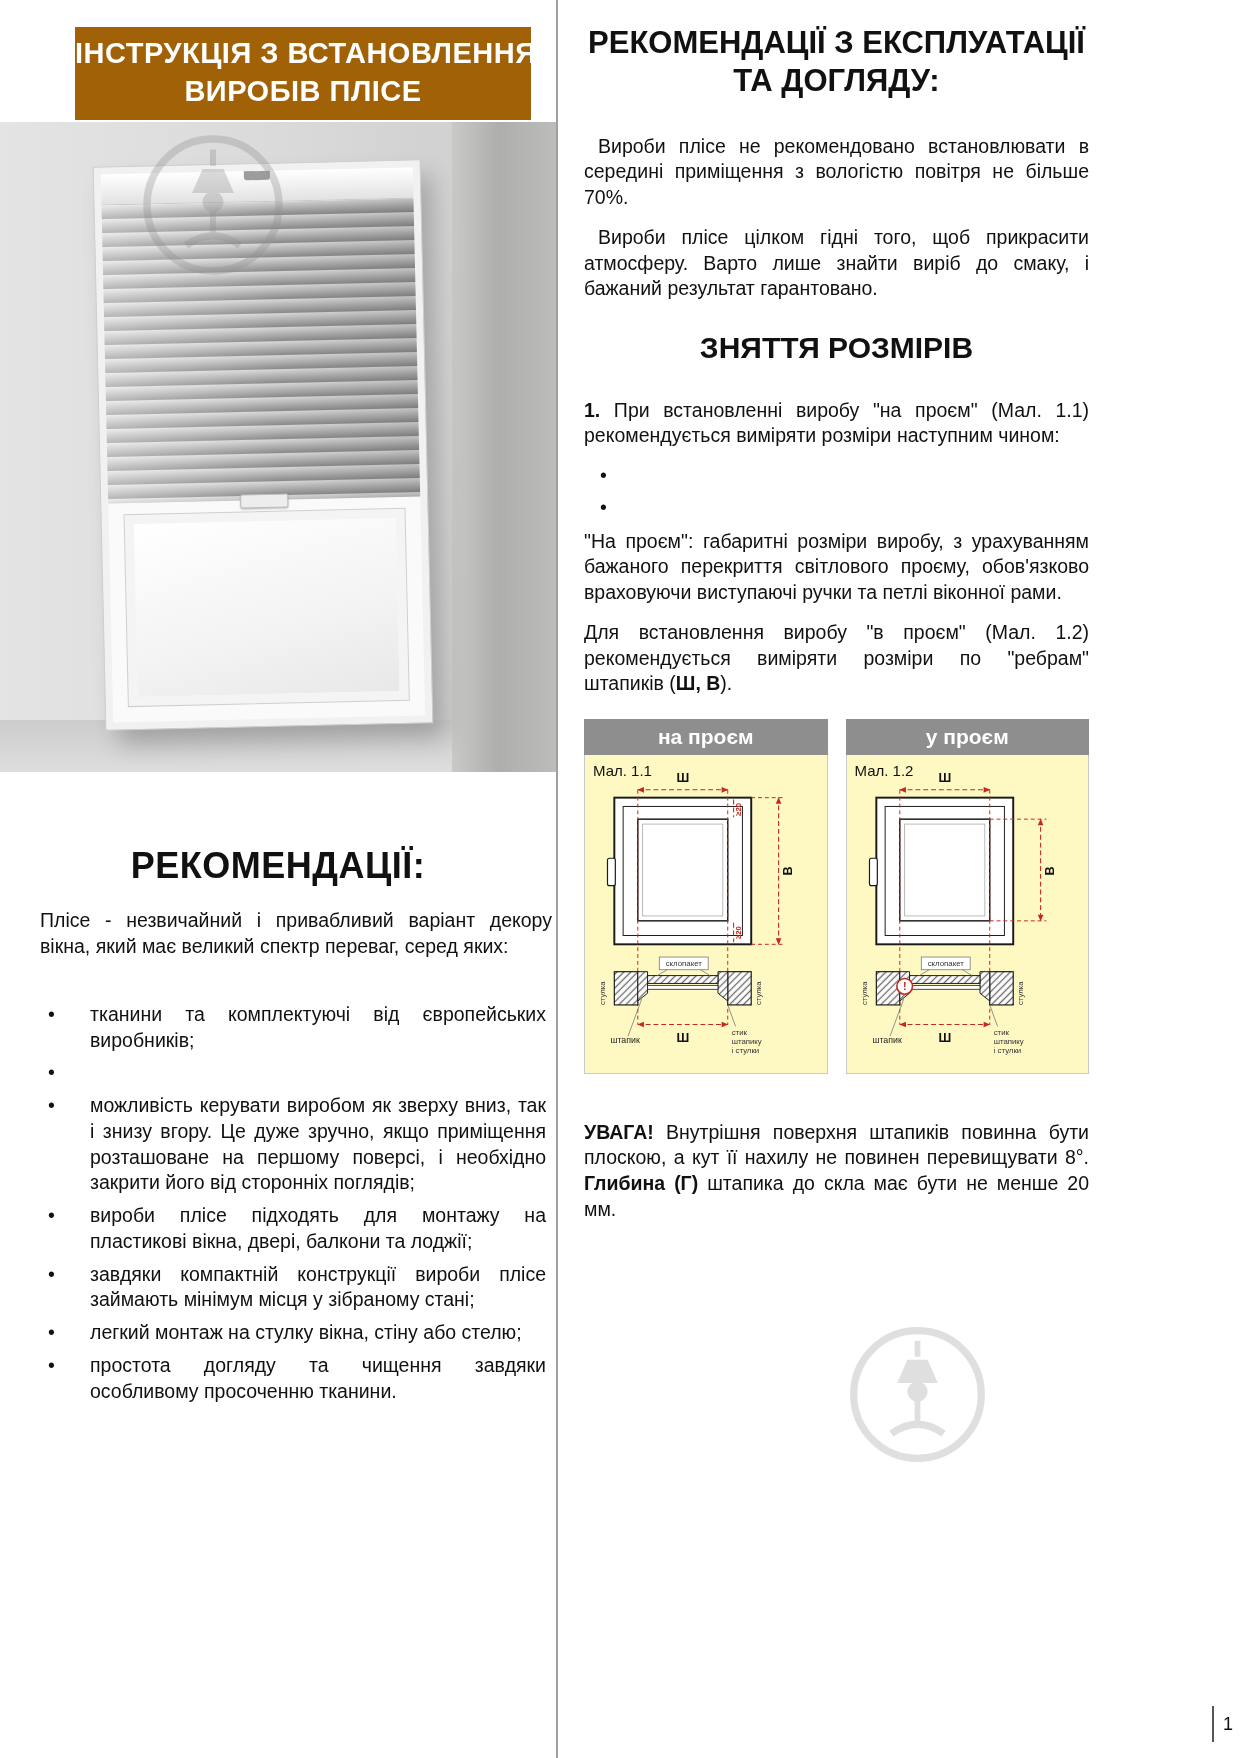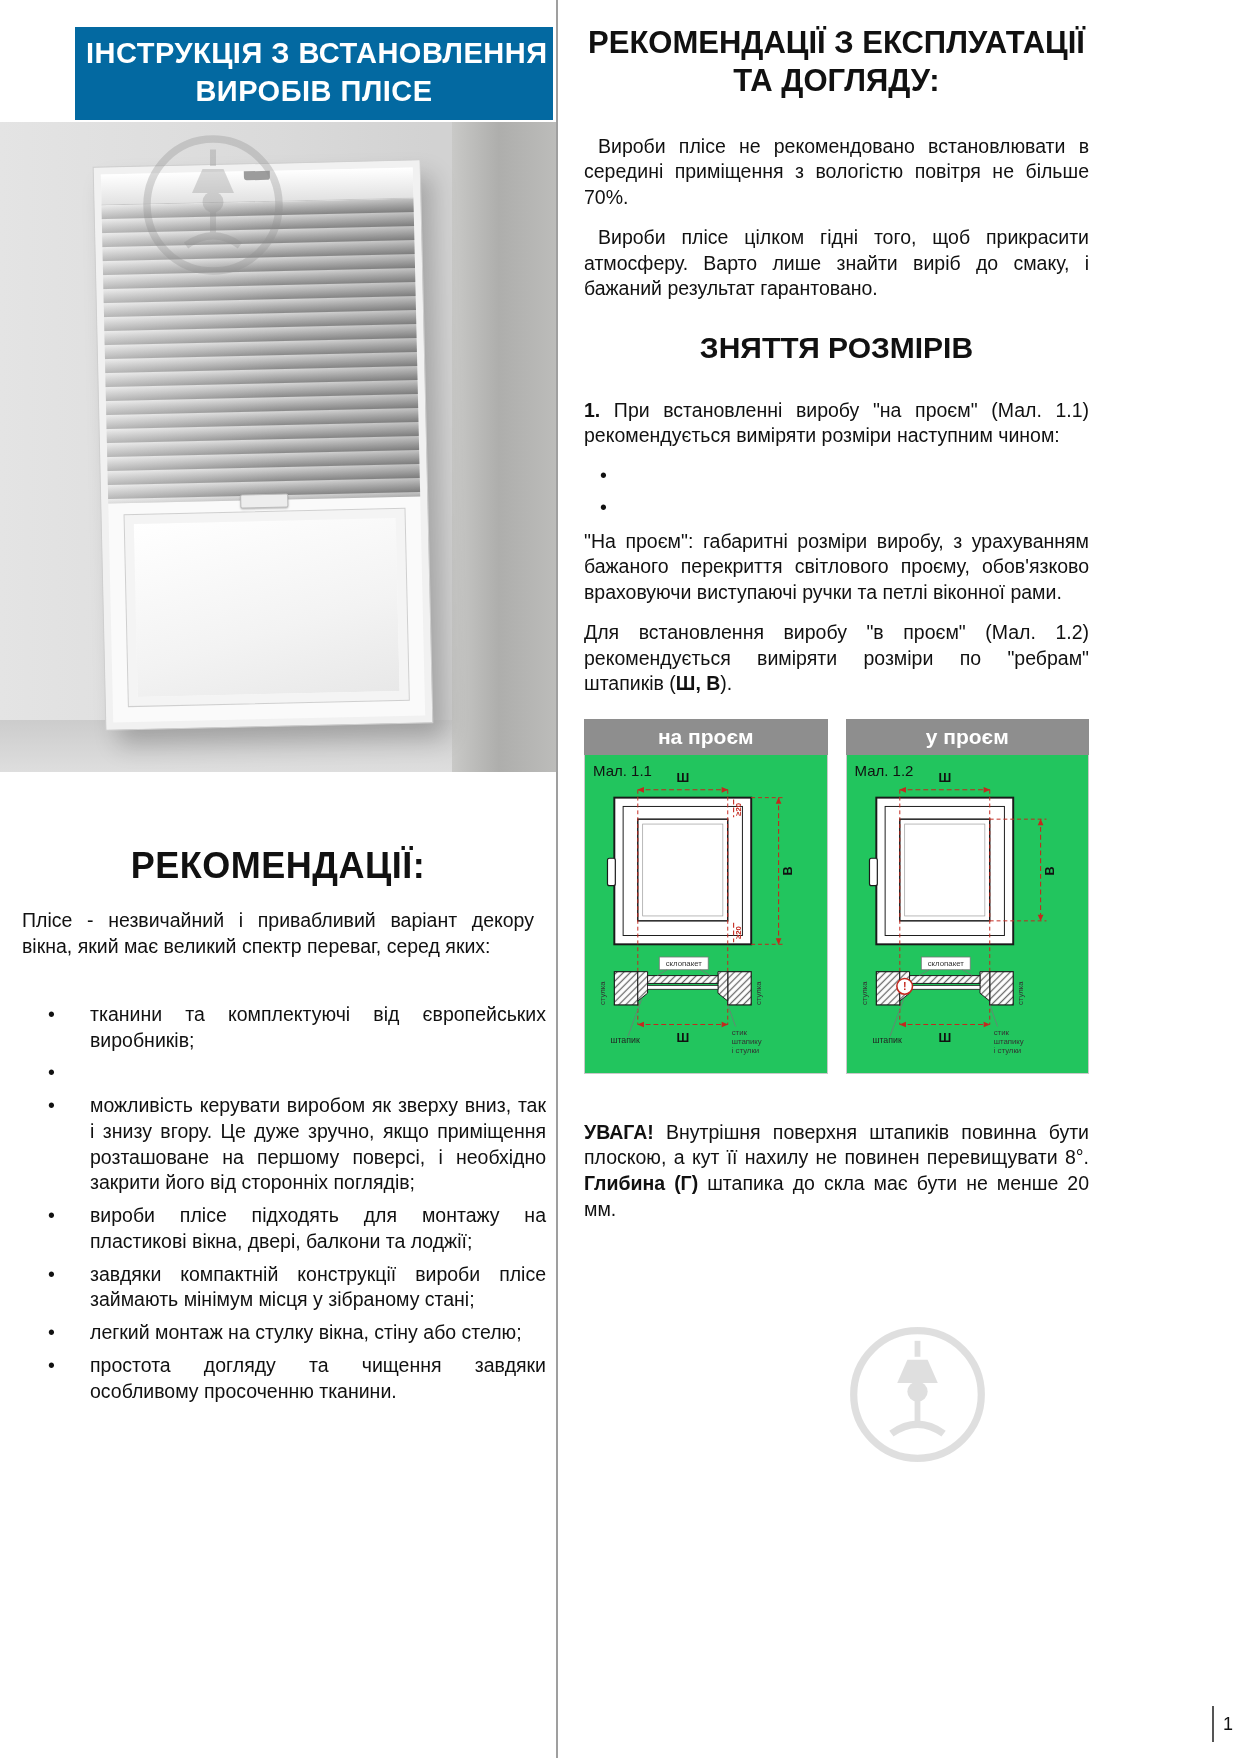--- a/index.html
+++ b/index.html
@@ -1,22 +1,22 @@
 <!DOCTYPE html>
 <html><head>
 <meta charset="utf-8">
 <style>
   html,body{margin:0;padding:0;background:#fff;}
   .page{position:relative;width:1245px;height:1758px;background:#ffffff;overflow:hidden;
         font-family:"Liberation Sans",sans-serif;color:#111;}
   .divider{position:absolute;left:556px;top:0;width:2px;height:1758px;background:#9f9f9f;}
 
   
-  .lheader{position:absolute;left:75px;top:27px;width:456px;background:#0369a1;color:#fff;
-           text-align:center;font-weight:700;font-size:29px;line-height:1.32;padding:7px 11px 9px;
+  .lheader{position:absolute;left:75px;top:27px;width:456px;background:#a16207;color:#fff;
+           text-align:center;font-weight:700;font-size:29px;line-height:1.32;padding:7px 0 9px;
            letter-spacing:.5px;}
   .lheader div{white-space:nowrap;}
 
   .photo{position:absolute;left:0;top:122px;width:556px;height:650px;overflow:hidden;
          background:linear-gradient(90deg,#e4e4e4 0%,#dadada 50%,#d2d2d2 78%);}
   .wall-right{position:absolute;right:0;top:0;width:104px;height:100%;
               background:linear-gradient(90deg,#c9c9c7,#aeaeac 45%,#bcbcba);}
   .floor{position:absolute;left:0;bottom:0;width:452px;height:52px;
          background:linear-gradient(180deg,#cccccc,#dedede);}
   .window{position:absolute;left:100px;top:42px;width:312px;height:548px;transform:rotate(-1.3deg);
@@ -32,42 +32,42 @@
   .glass{flex:1;margin:4px 16px 16px;border:9px solid #f4f4f4;outline:1px solid #cfcfcf;
          background:linear-gradient(165deg,#ffffff 0%,#f3f3f3 60%,#e8e8e8 100%);}
 
   .watermark{opacity:.33;}
   .wm1{position:absolute;left:138px;top:8px;width:150px;height:150px;}
   .wm2{position:absolute;left:845px;top:1322px;width:145px;height:145px;opacity:.28;}
 
   .purpose-title{position:absolute;left:0;top:845px;width:556px;margin:0;text-align:center;
                  font-size:36px;font-weight:700;letter-spacing:.5px;}
   .bodytext{font-size:19.5px;line-height:1.32;}
-  .purpose-intro{position:absolute;left:22px;top:908px;width:512px;margin:0;text-align:justify;}
+  .purpose-intro{position:absolute;left:40px;top:908px;width:512px;margin:0;text-align:justify;}
   .purpose-list{position:absolute;left:36px;top:1002px;width:510px;margin:0;padding:0;list-style:none;}
   .purpose-list li{display:flex;margin-bottom:7px;}
   .marker{flex:0 0 42px;padding-left:12px;}
   .li-body{flex:1;text-align:justify;}
 
   
   .right-col{position:absolute;left:584px;top:24px;width:505px;}
   .care-title{margin:0 0 34px;text-align:center;font-weight:700;font-size:31px;line-height:1.22;}
   .care-title div{white-space:nowrap;}
   .jp{margin:0 0 14px;text-align:justify;}
   .ind{text-indent:14px;}
   .sizes-title{margin:26px 0 30px;text-align:center;font-weight:700;font-size:30px;}
   .mlist{list-style:none;margin:2px 0 8px;padding:0;}
   .mlist li{display:flex;margin-bottom:6px;}
   .mlist .marker{flex:0 0 44px;padding-left:16px;}
   b{font-weight:700;}
 
   .figures{display:flex;gap:18px;margin-top:22px;}
   .figure{width:247px;}
   .fig-header{background:#8e8e8e;color:#fff;font-weight:700;font-size:21px;text-align:center;padding:4px 0;}
-  .fig-body{position:relative;border:1px solid #c9c9c9;border-top:none;height:318px;background:#22c55e;}
+  .fig-body{position:relative;border:1px solid #c9c9c9;border-top:none;height:318px;background:#fef9c3;}
   .fig-caption{position:absolute;left:8px;top:6px;font-size:15px;}
   .fig-svg{position:absolute;left:0;top:0;width:100%;height:100%;}
 
   .attention{margin:46px 0 0;text-align:justify;}
 
   .page-num{position:absolute;right:12px;top:1706px;border-left:2px solid #555;padding-left:9px;
             height:36px;line-height:36px;font-size:18px;}
 
   
   .rdash{stroke:#c4281e;stroke-width:1;stroke-dasharray:4 3;fill:none;}

